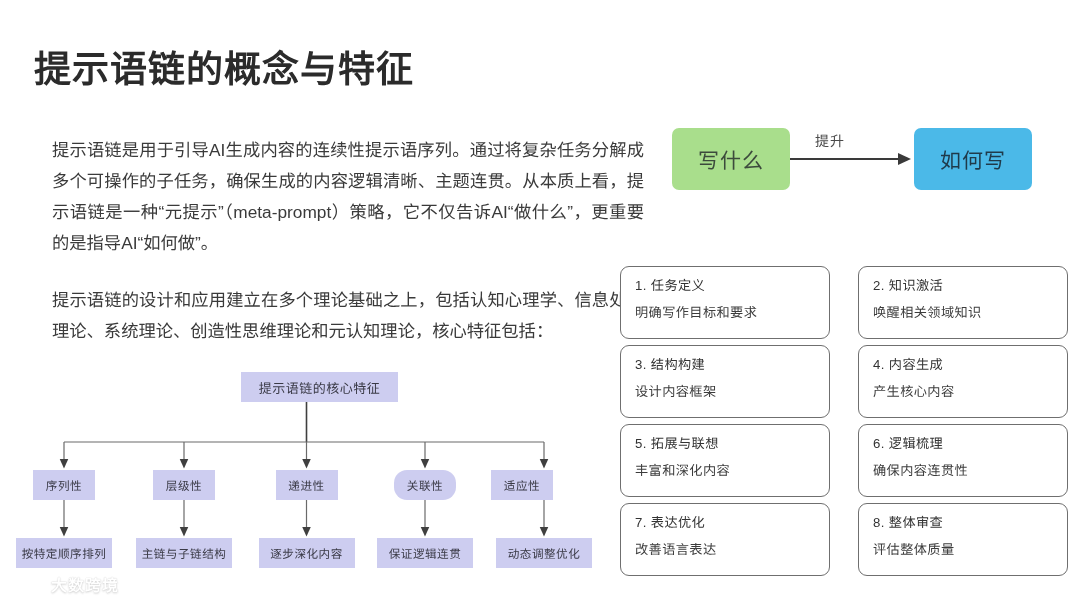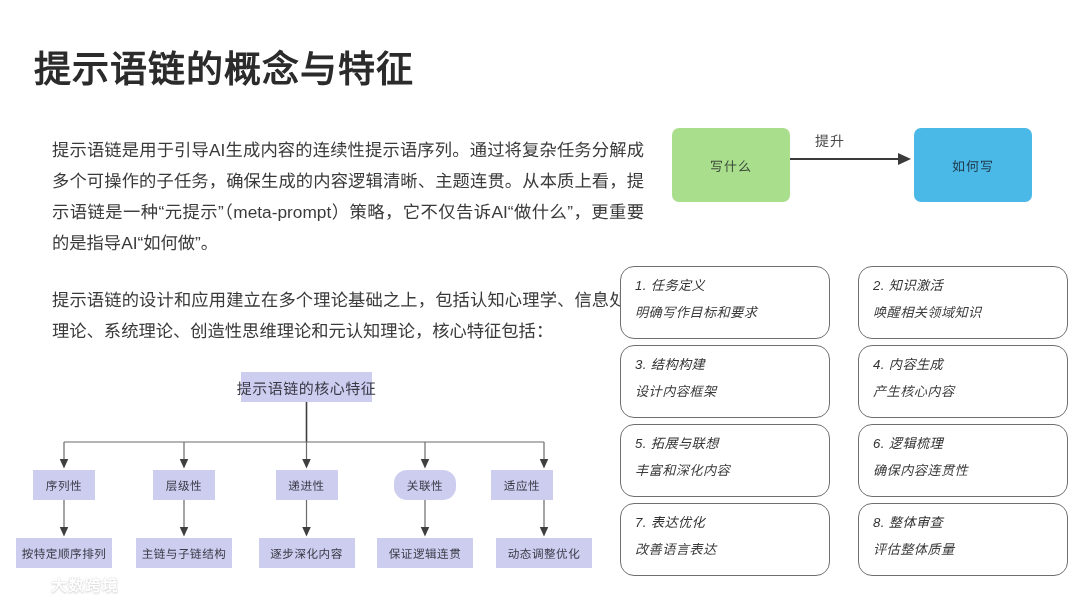--- a/index.html
+++ b/index.html
@@ -50,26 +50,26 @@
     position: absolute;
     left: 660px;
     top: 128px;
     width: 405px;
     height: 82px;
   }
   .flow-box {
     position: absolute;
     top: 0;
     width: 118px;
-    height: 74px;
+    height: 62px;
     border-radius: 7px;
     display: flex;
     align-items: center;
     justify-content: center;
-    font-size: 13px;
+    font-size: 21px;
     color: #3c4a3c;
     letter-spacing: 1px;
   }
   .flow-box-start {
     left: 12px;
     background: #a9de8c;
   }
   .flow-box-end {
     left: 254px;
     background: #4bb9e8;
@@ -116,25 +116,24 @@
     top: 266px;
     width: 448px;
     display: grid;
     grid-template-columns: 210px 210px;
     grid-template-rows: repeat(4, 73px);
     column-gap: 28px;
     row-gap: 6px;
   }
   .step-card {
     border: 1.6px solid #6f6f6f;
-    border-radius: 14px;
+    border-radius: 9px;
     padding: 11px 14px 16px 14px;
     box-sizing: border-box;
     background: #ffffff;
-    font-style: italic;
   }
   .step-card .card-title {
     font-size: 13.2px;
     color: #333333;
     line-height: 1.2;
     margin-bottom: 11px;
     letter-spacing: 0.4px;
   }
   .step-card .card-desc {
     font-size: 13.2px;
@@ -159,23 +158,23 @@
     justify-content: center;
     font-size: 11.6px;
     color: #3a3a46;
     letter-spacing: 0.5px;
     white-space: nowrap;
     box-sizing: border-box;
   }
   .tree-root {
     left: 241px;
     top: 2px;
-    width: 131px;
+    width: 157px;
     height: 30px;
-    font-size: 15px;
+    font-size: 13px;
   }
   .tree-mid {
     top: 100px;
     width: 62px;
     height: 30px;
   }
   .tree-leaf {
     top: 168px;
     width: 96px;
     height: 30px;

